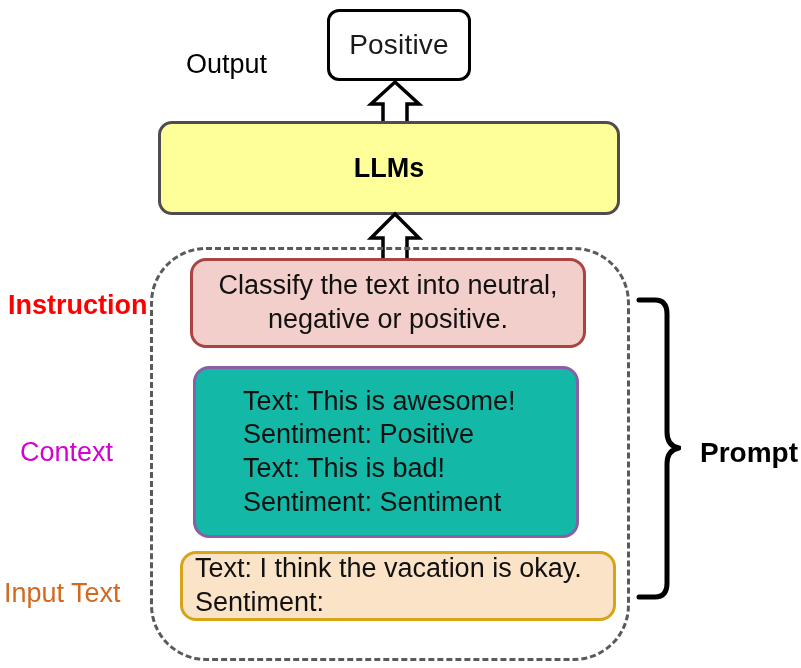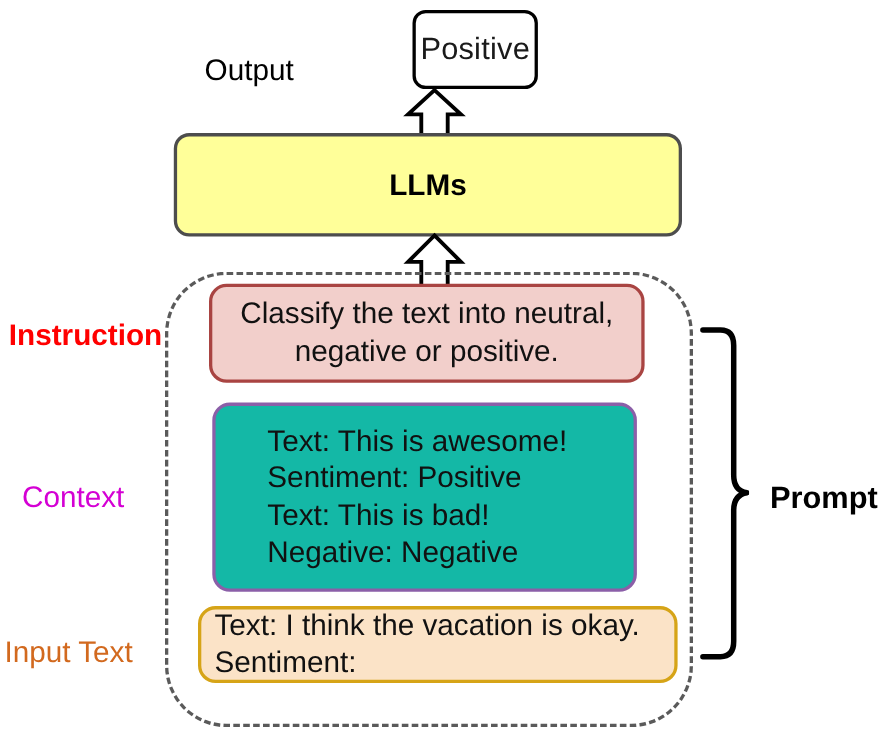--- a/index.html
+++ b/index.html
@@ -28,25 +28,25 @@
     white-space: nowrap;
     text-align: left;
   }
   .label-output   { color: #000000; }
   .label-instruction { color: #FF0000; font-weight: bold; }
   .label-context  { color: #D400D4; }
   .label-inputtext{ color: #D2691E; }
 
   
   #output-box {
-    left: 327px; top: 9px; width: 114px; height: 72px;
+    left: 327px; top: 9px; width: 144px; height: 72px;
     border: 3px solid #000000;
     border-radius: 12px;
     background: #ffffff;
-    display: flex; align-items: center; justify-content: center; margin-left: 48px;
+    display: flex; align-items: center; justify-content: center;
   }
   #output-box .node-text {
     font-size: 28px;
     color: #1a1a1a;
     letter-spacing: .2px;
   }
 
   
   #llm-box {
     left: 158px; top: 121px; width: 462px; height: 94px;
@@ -153,21 +153,21 @@
     <div class="part-line">Classify the text into neutral,</div>
     <div class="part-line">negative or positive.</div>
   </div>
 
   <div class="abs side-label label-context" style="left:20px; top:439px;">Context</div>
 
   <div class="abs part-box" id="context-box">
     <div class="part-line">Text: This is awesome!</div>
     <div class="part-line">Sentiment: Positive</div>
     <div class="part-line">Text: This is bad!</div>
-    <div class="part-line">Negative: Negative</div>
+    <div class="part-line">Sentiment: Sentiment</div>
   </div>
 
   <div class="abs side-label label-inputtext" style="left:4px; top:580px;">Input Text</div>
 
   <div class="abs part-box" id="inputtext-box">
     <div class="part-line">Text: I think the vacation is okay.</div>
     <div class="part-line">Sentiment:</div>
   </div>
 
   <svg class="abs" id="prompt-brace" viewBox="0 0 46 305">

